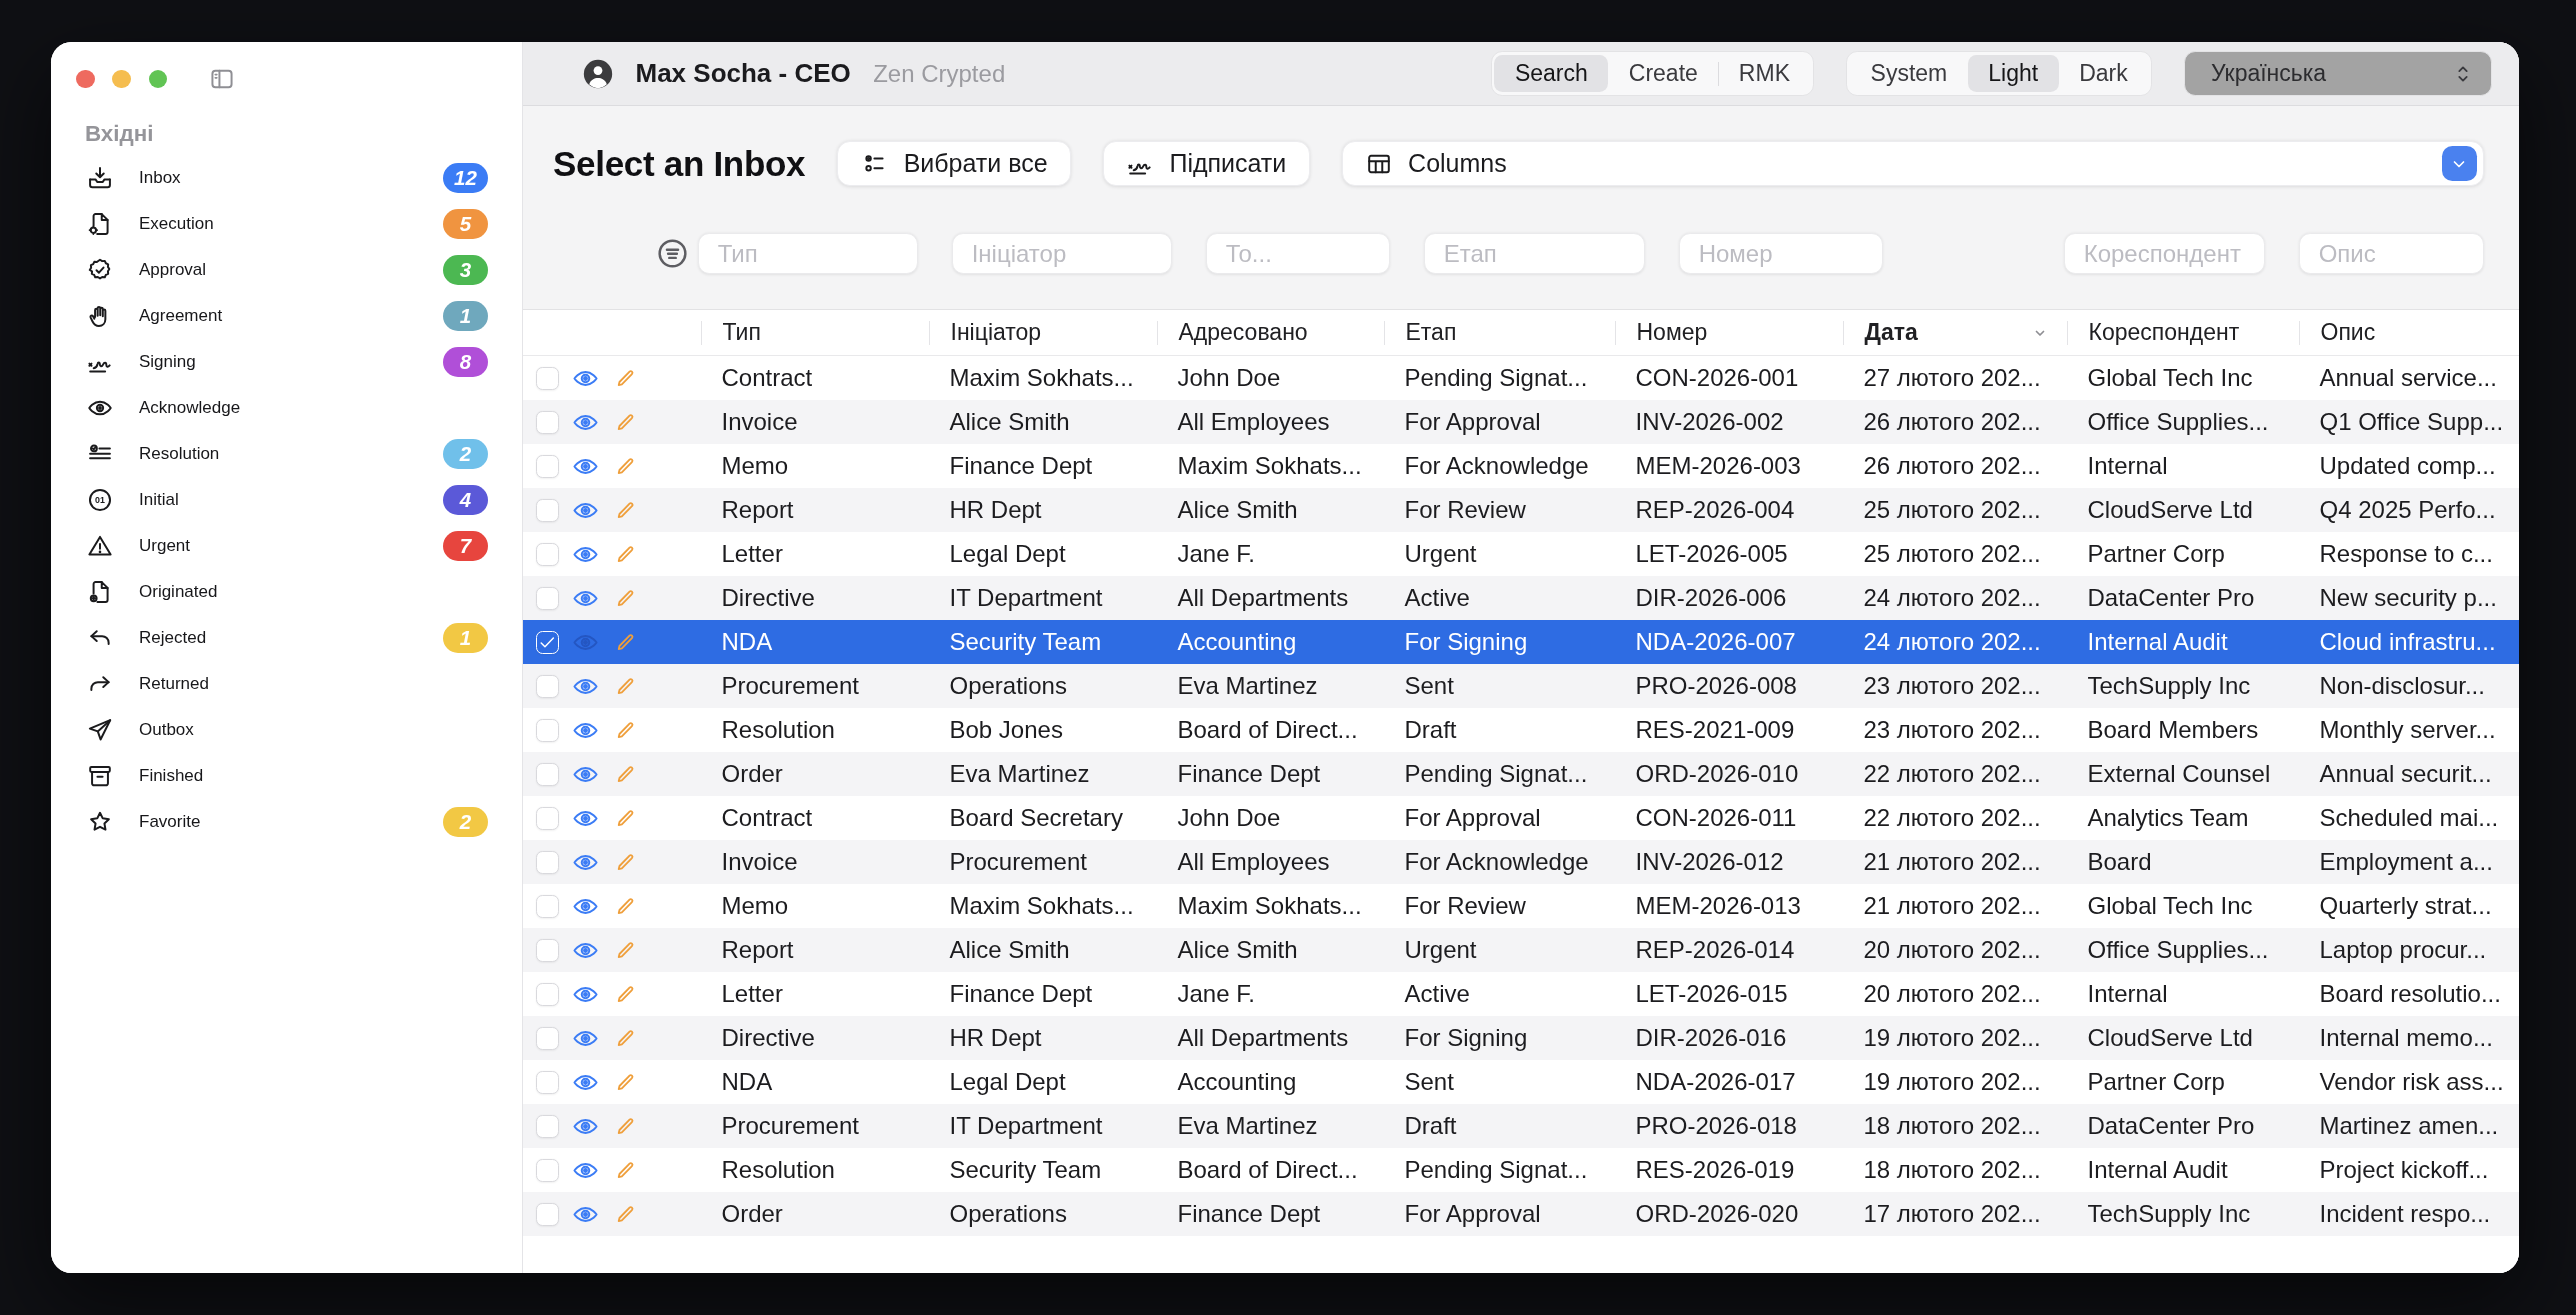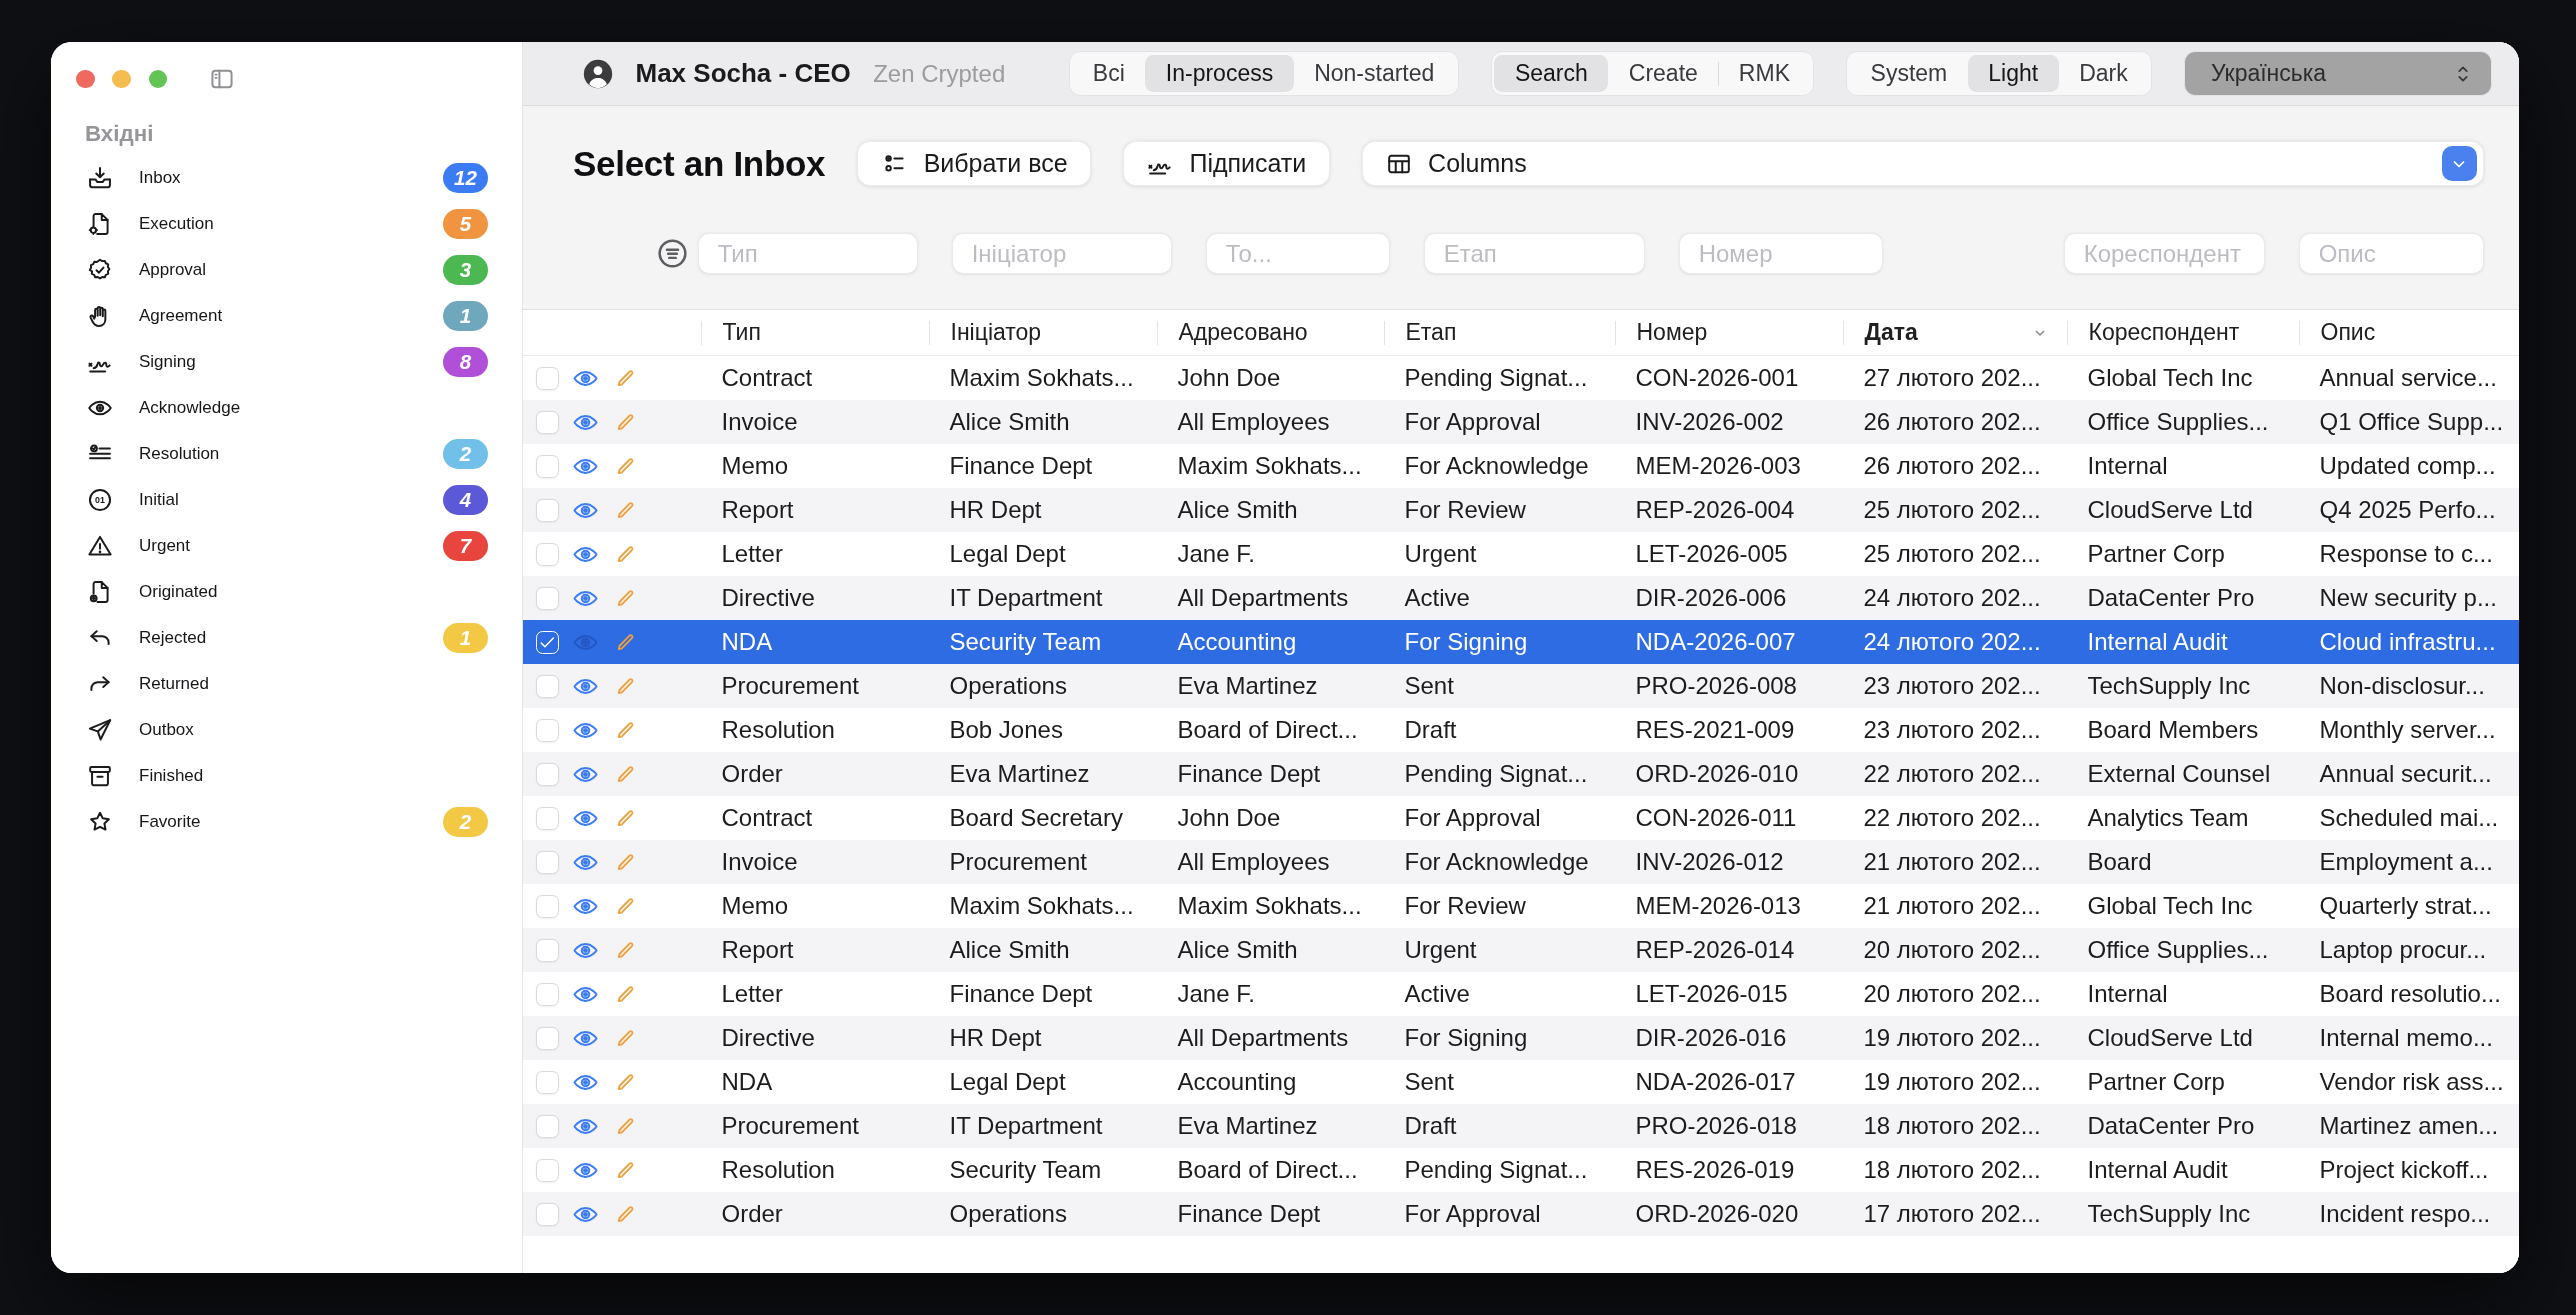--- a/index.html
+++ b/index.html
@@ -45,21 +45,21 @@
   .seg-item{padding:0 20.5px;height:37px;display:flex;align-items:center;border-radius:8.4px;font-size:23px;color:#3a3a3e;position:relative;cursor:default;}
   .seg-item.selected{background:#e2e2e5;color:#151517;font-weight:500;}
   .seg-item.divider::before{content:'';position:absolute;left:0;top:6.5px;bottom:6.5px;width:0.9px;background:#dcdcdf;}
   .lang{background:#a3a3a3;border:0.9px solid #e3e3e5;border-radius:11.2px;height:45px;box-sizing:border-box;
     display:flex;align-items:center;justify-content:space-between;padding:0 15px 0 26px;min-width:308px;
     font-size:23px;color:#2c2c2f;}
   .updown{width:26px;height:26px;color:#3a3a3e;}
   .updown svg{width:100%;height:100%;}
   
   .toolbar{display:flex;align-items:center;margin:35px 35px 0 30px;height:45px;gap:32px;}
-  .tb-title{font-size:35px;font-weight:700;color:#101013;letter-spacing:-0.3px;margin-left:20px;}
+  .tb-title{font-size:35px;font-weight:700;color:#101013;letter-spacing:-0.3px;}
   .btn{background:#fff;border:0.9px solid #ececef;box-shadow:0 0.9px 3.7px rgba(0,0,0,.10);
     border-radius:13px;height:45px;display:flex;align-items:center;gap:15px;padding:0 22.4px;
     font-size:25px;color:#1b1b1e;box-sizing:border-box;cursor:default;}
   .btn-icon{width:28px;height:28px;color:#1b1b1d;flex:none;display:flex;}
   .btn-icon svg{width:100%;height:100%;}
   .btn-columns{flex:1;padding-right:6.5px;}
   .col-spacer{flex:1;}
   .col-chevron{width:35px;height:35px;border-radius:10.3px;background:#4a81ef;color:#fff;
     display:flex;align-items:center;justify-content:center;flex:none;}
   .col-chevron svg{width:24px;height:24px;}
@@ -298,25 +298,20 @@
           <svg viewBox="0 0 24 24" style="width:100%;height:100%;display:block">
             <circle cx="12" cy="12" r="10" fill="#3c3c3e"></circle>
             <circle cx="12" cy="9.6" r="3.1" fill="#fff"></circle>
             <path d="M5.8 19.2c1.3-3 3.6-4.3 6.2-4.3s4.9 1.3 6.2 4.3A9.95 9.95 0 0 1 12 22a9.95 9.95 0 0 1-6.2-2.8z" fill="#fff"></path>
           </svg>
         </span>
       <span class="user-name">Max Socha - CEO</span>
       <span class="user-sub">Zen Crypted</span>
       <div class="top-right">
         <div class="seg">
-          <span class="seg-item">Всі</span>
-            <span class="seg-item selected">In-process</span>
-            <span class="seg-item">Non-started</span>
-        </div>
-        <div class="seg">
           <span class="seg-item selected">Search</span>
             <span class="seg-item">Create</span>
             <span class="seg-item divider">RMK</span>
         </div>
         <div class="seg">
           <span class="seg-item">System</span>
             <span class="seg-item selected">Light</span>
             <span class="seg-item">Dark</span>
         </div>
         <div class="lang">

